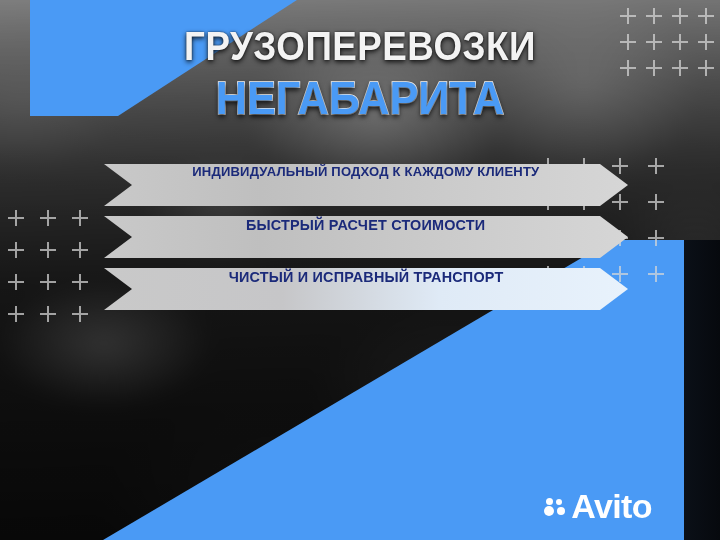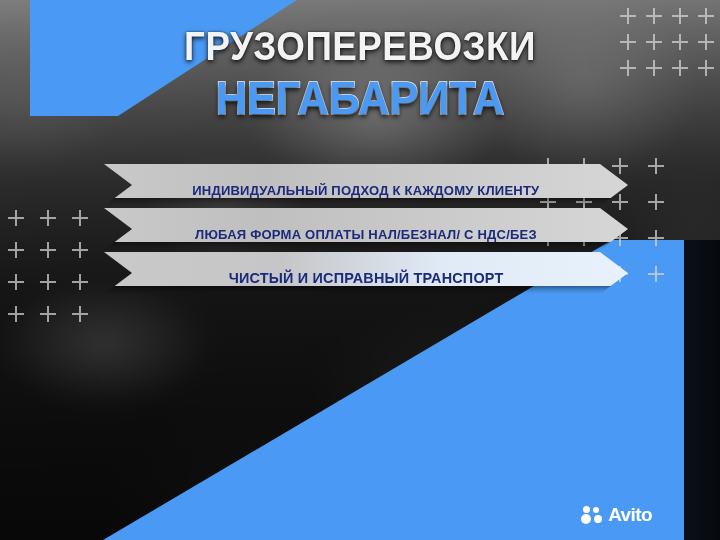--- a/index.html
+++ b/index.html
@@ -103,27 +103,27 @@
     text-shadow: 0 3px 6px rgba(0,0,0,.8);
   }
 
   
   #features {
     position: absolute; top: 164px; left: 0; width: 720px;
     z-index: 7;
   }
   .feature {
     position: relative;
-    height: 34px;
+    height: 42px;
     margin-bottom: 10px;
     margin-left: 104px;
     width: 524px;
     clip-path: polygon(0 0, 496px 0, 524px 21px, 496px 42px, 0 42px, 28px 21px);
     background: linear-gradient(90deg, #c9c9c9 0%, #bfbfbf 30%, #cacaca 62%, #d6d6d6 100%);
-    display: flex; align-items: flex-end; justify-content: center;
+    display: flex; align-items: flex-start; justify-content: center;
     filter: drop-shadow(0 2px 3px rgba(0,0,0,.55));
   }
   .feature.on-blue {
     background: linear-gradient(90deg, #c9c9c9 0%, #c6c6c8 34%, #dfeaf6 64%, #e8f2fc 100%);
   }
   .feature.on-blue-full {
     background: linear-gradient(90deg, #cfcfcf 0%, #d6dde6 26%, #e4eefb 56%, #eaf3fd 100%);
   }
   .feature-label {
     font-size: 15px;
@@ -142,21 +142,21 @@
     display: flex; align-items: center; gap: 5px;
     z-index: 8;
   }
   .avito-dots { position: relative; width: 22px; height: 20px; }
   .avito-dots i { position: absolute; border-radius: 50%; background: #ffffff; display: block; }
   .avito-dots i:nth-child(1) { width: 10px; height: 10px; left: 0;  top: 9px; }
   .avito-dots i:nth-child(2) { width: 7px;  height: 7px;  left: 2px; top: 1px; }
   .avito-dots i:nth-child(3) { width: 6px;  height: 6px;  left: 12px; top: 2px; }
   .avito-dots i:nth-child(4) { width: 8px;  height: 8px;  left: 13px; top: 10px; }
   .avito-word {
-    font-size: 19px; font-weight: bold; color: #ffffff;
+    font-size: 34px; font-weight: bold; color: #ffffff;
     letter-spacing: -.6px;
     font-family: "Liberation Sans", sans-serif;
   }
 </style>
 </head>
 <body>
 
 <div id="ad">
 
   <div class="bg-photo"></div>
@@ -215,22 +215,22 @@
 
   <div class="headline">
     <span class="line1">ГРУЗОПЕРЕВОЗКИ</span>
     <span class="line2">НЕГАБАРИТА</span>
   </div>
 
   <div id="features">
       <div class="feature small">
         <span class="feature-label">ИНДИВИДУАЛЬНЫЙ ПОДХОД К КАЖДОМУ КЛИЕНТУ</span>
       </div>
-      <div class="feature small">
-        <span class="feature-label">ЛЮБАЯ ФОРМА ОПЛАТЫ НАЛ/БЕЗНАЛ/ С НДС/БЕЗ</span>
+      <div class="feature">
+        <span class="feature-label">БЫСТРЫЙ РАСЧЕТ СТОИМОСТИ</span>
       </div>
       <div class="feature on-blue">
         <span class="feature-label">ЧИСТЫЙ И ИСПРАВНЫЙ ТРАНСПОРТ</span>
       </div>
     </div>
 
   <div id="avito">
     <span class="avito-dots">
       <i></i>
         <i></i>

